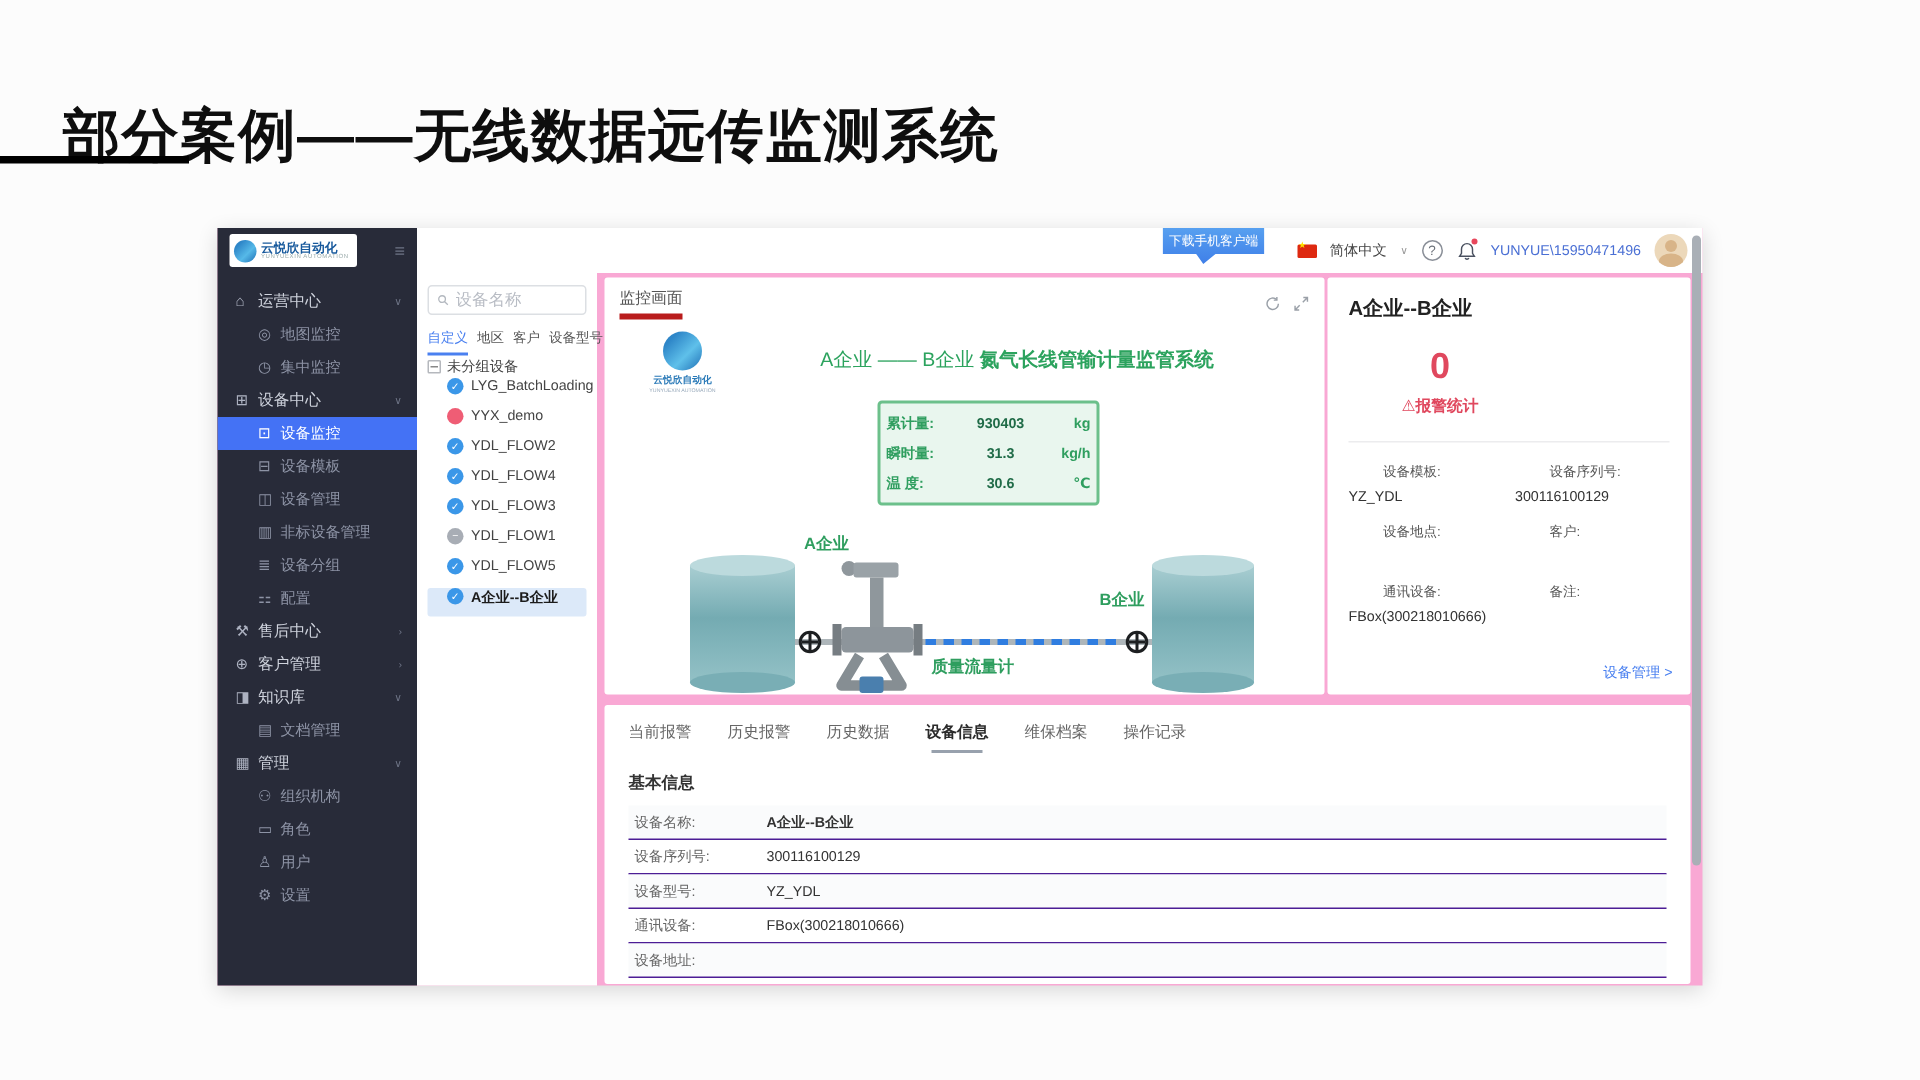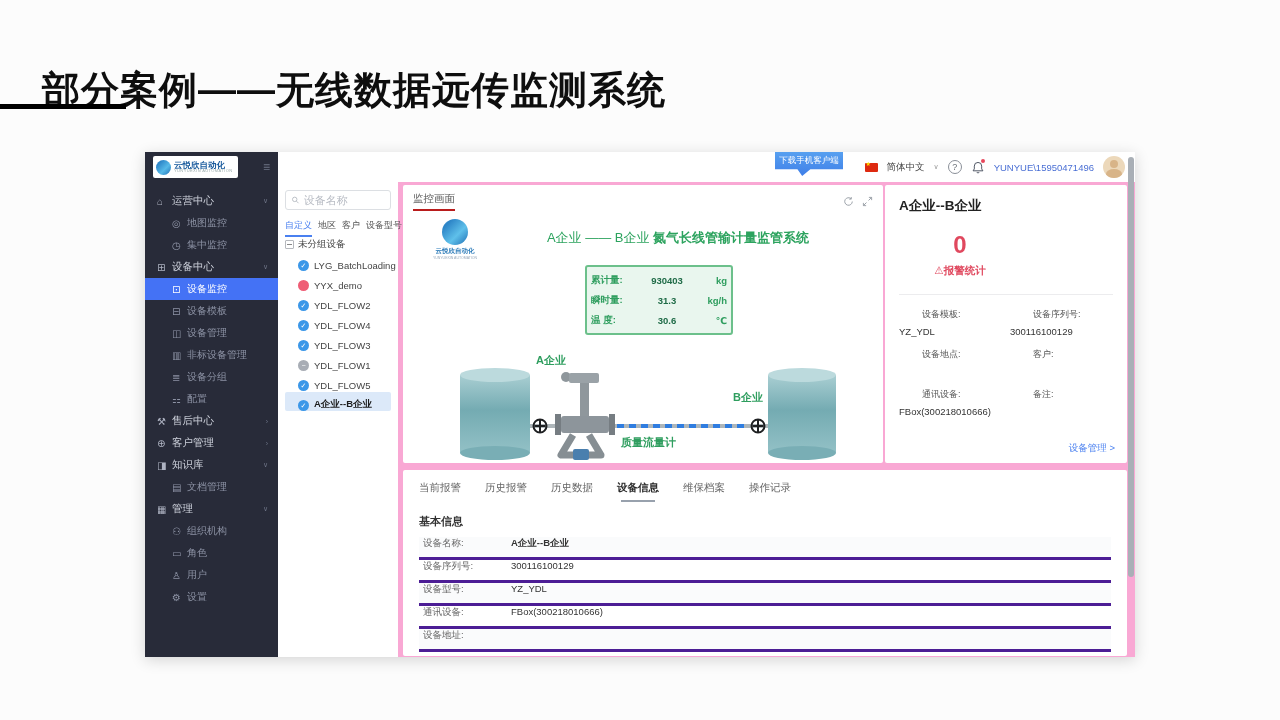--- a/index.html
+++ b/index.html
@@ -54,32 +54,32 @@
   .search-box { display:flex; align-items:center; height:20px; border:1px solid #dcdfe3; border-radius:3px; padding:0 5px; gap:4px; }
   .search-box input { border:none; outline:none; width:100%; font-size:11px; color:#555; font-family:inherit; }
   .search-box input::placeholder { color:#b8bcc4; }
   .dp-tabs { display:flex; gap:6px; margin-top:9px; font-size:9px; color:#555; }
   .dp-tab { padding-bottom:3px; cursor:pointer; white-space:nowrap; }
   .dp-tab.active { color:#4a80f0; border-bottom:2px solid #4a80f0; }
   .tree { margin-top:1px; }
   .group-row { display:flex; align-items:center; gap:4px; font-size:9.5px; color:#444; }
   .collapse-box { width:9px; height:9px; border:1px solid #b5b8bd; border-radius:1px; position:relative; }
   .collapse-box:after { content:""; position:absolute; left:1px; top:3px; width:5px; height:1px; background:#888; }
-  .dev { display:flex; align-items:flex-end; gap:5px; height:19px; margin-top:1px; padding-left:13px; font-size:9.5px; color:#444; border-radius:2px; cursor:pointer; white-space:nowrap; }
+  .dev { display:flex; align-items:flex-start; gap:5px; height:19px; margin-top:1px; padding-left:13px; font-size:9.5px; color:#444; border-radius:2px; cursor:pointer; white-space:nowrap; }
   .dev.selected { background:#dce9f9; font-weight:700; color:#1b1b1b; }
   .dst { width:11px; height:11px; border-radius:50%; flex:0 0 auto; display:flex; align-items:center; justify-content:center; color:#fff; font-size:7px; }
   .dst.online { background:#3b97e8; }
   .dst.alarm { background:#ef5d75; }
   .dst.offline { background:#a8adb5; }
 
   
   .card { position:absolute; background:#fff; border-radius:2px; }
   .monitor-card { left:258px; top:33px; width:480px; height:278px; }
   .mc-header { display:flex; align-items:center; padding:7px 10px 2px 10px; }
-  .mc-title { font-size:10.5px; color:#555; border-bottom:2px solid #b91c1c; padding-bottom:3px; }
+  .mc-title { font-size:10.5px; color:#555; border-bottom:4px solid #b91c1c; padding-bottom:3px; }
   .mc-icons { margin-left:auto; display:flex; gap:8px; color:#9aa0a8; }
   .diagram { position:relative; height:248px; overflow:hidden; }
   .dg-logo { position:absolute; left:22px; top:6px; width:60px; text-align:center; }
   .dg-logo-circle { width:26px; height:26px; border-radius:50%; margin:0 auto; background:linear-gradient(135deg,#2e86c8 20%,#5fc0ea 60%,#1f6fb5); }
   .dg-logo-title { font-size:6.5px; font-weight:700; color:#2a7ab8; margin-top:2px; white-space:nowrap; }
   .dg-logo-sub { font-size:3.5px; color:#9ab; white-space:nowrap; }
   .dg-title { position:absolute; left:70px; right:0; top:16px; text-align:center; font-size:13px; color:#2ca35e; white-space:nowrap; }
   .dg-title b { font-weight:700; }
   .readings { position:absolute; left:182px; top:52px; width:148px; border:2px solid #6cc08b; border-radius:3px; background:#e9f6ee; padding:3px 4px; }
   .r-row { display:flex; align-items:center; height:20px; }
@@ -106,21 +106,21 @@
   .manage-link { position:absolute; right:12px; bottom:8px; font-size:9.5px; color:#4a80f0; cursor:pointer; }
 
   
   .detail-card { left:258px; top:318px; width:724px; height:186px; padding:11px 16px; overflow:hidden; }
   .d-tabs { display:flex; gap:24px; font-size:10.5px; color:#666; }
   .d-tab { cursor:pointer; position:relative; padding-bottom:7px; }
   .d-tab.active { color:#2b2b2b; font-weight:700; }
   .d-tab.active:after { content:""; position:absolute; left:10%; right:10%; bottom:0; height:2px; background:#98a1ad; }
   .d-section { font-size:11px; font-weight:700; color:#333; margin-top:12px; }
   .d-table { margin-top:8px; }
-  .d-row { display:flex; align-items:flex-start; height:23px; border-bottom:3px solid #4c1d95; }
+  .d-row { display:flex; align-items:center; height:23px; border-bottom:1px solid #4c1d95; }
   .d-row:nth-child(odd) { background:#fafbfc; }
   .d-label { width:92px; padding-left:4px; font-size:9.5px; color:#666; }
   .d-value { font-size:9.5px; color:#333; }
   .d-row.bold .d-value { font-weight:700; }
 
   
   .scrollbar { position:absolute; right:1px; top:3px; width:6px; height:498px; }
   .sb-thumb { position:absolute; top:2px; width:6px; height:420px; border-radius:3px; background:#a9afb6; }
 </style>
 </head>

